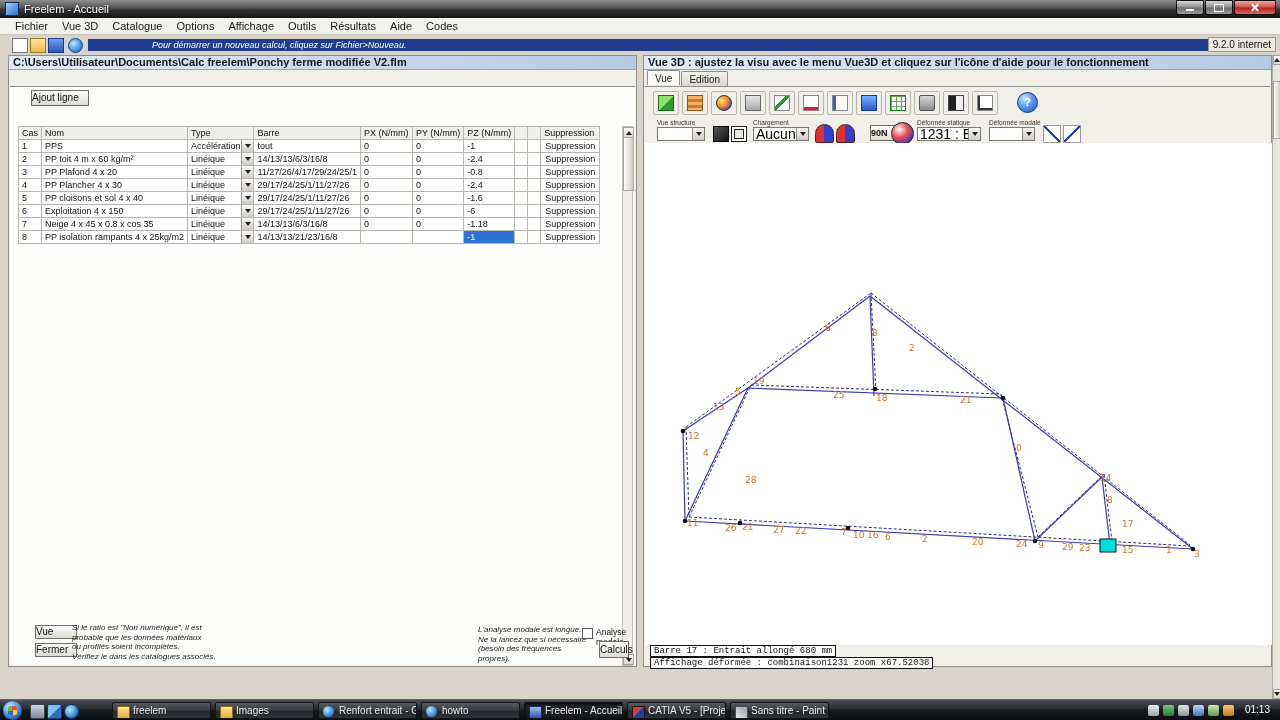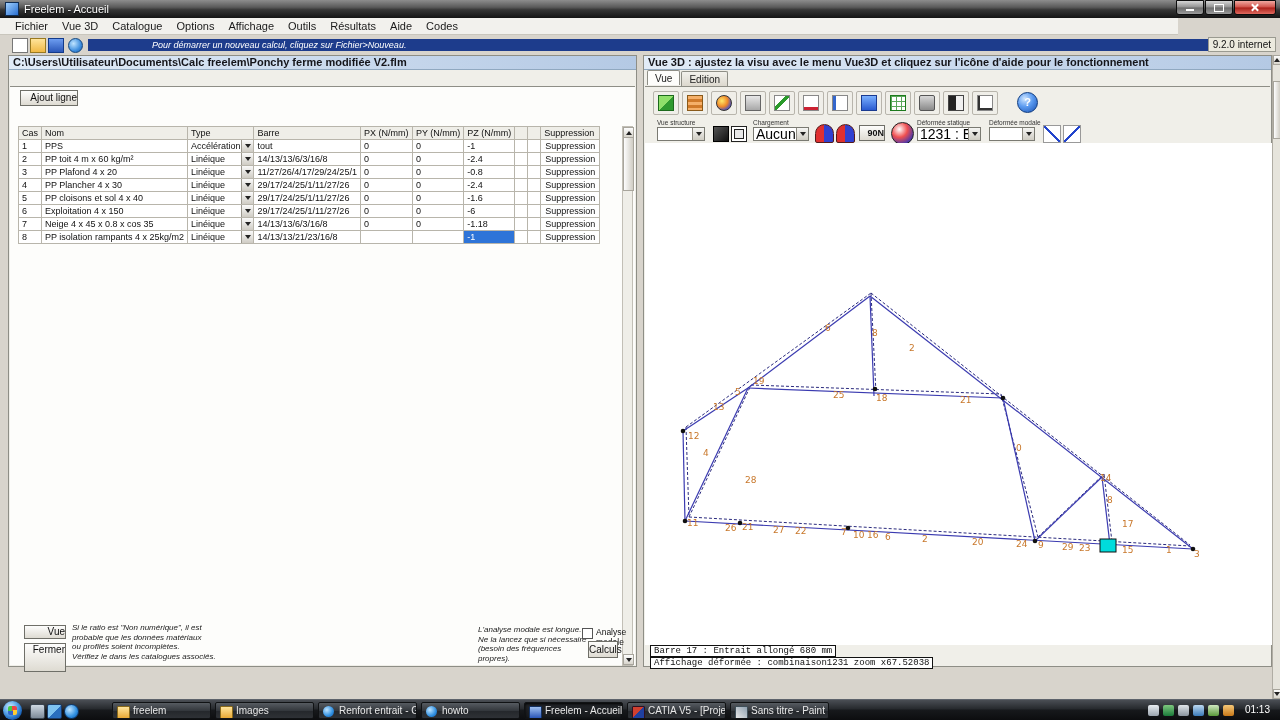--- a/index.html
+++ b/index.html
@@ -16,21 +16,21 @@
   .win-controls{position:absolute;right:4px;top:0;display:flex;gap:1px;}
   .win-btn{width:26px;height:13px;border:1px solid #0c0c0c;border-radius:0 0 3px 3px;position:relative;
     background:linear-gradient(#d6d6d6,#909090 48%,#6a6a6a 52%,#9d9d9d);}
   .win-btn.close{width:40px;background:linear-gradient(#f0a8a0,#d05048 48%,#aa1f18 52%,#e06a60);}
   .glyph-min{position:absolute;left:9px;bottom:3px;width:8px;height:2px;background:#fff;}
   .glyph-max{position:absolute;left:8px;top:3px;width:8px;height:6px;border:1px solid #fff;}
   .x1,.x2{position:absolute;left:19px;top:2px;width:2px;height:9px;background:#fff;}
   .x1{transform:rotate(45deg);} .x2{transform:rotate(-45deg);}
 
   
-  .menubar{position:absolute;top:18px;left:0;width:1178px;height:17px;background:#f2f1ed;
+  .menubar{position:absolute;top:18px;left:0;width:1280px;height:17px;background:#f2f1ed;
     border-bottom:1px solid #c9c6bd;display:flex;align-items:center;padding-left:8px;box-sizing:border-box;}
   .menu-item{font-size:11px;color:#1a1a1a;padding:1px 7px;}
   .toolbar{position:absolute;top:36px;left:0;width:1280px;height:18px;background:#d8d4cc;}
   .tb-icon{position:absolute;top:2px;width:14px;height:13px;display:block;}
   #ic-new{left:12px;background:#fff;border:1px solid #777;}
   #ic-open{left:30px;background:linear-gradient(#ffe49a,#f0b945);border:1px solid #9a7a20;}
   #ic-save{left:48px;background:linear-gradient(#6d9df0,#2a56b8);border:1px solid #123a8a;}
   #ic-globe{left:68px;width:13px;height:13px;border-radius:50%;
     background:radial-gradient(circle at 35% 35%,#bfe4ff,#3f8fdf 60%,#1a5aa8);border:1px solid #14477f;}
   .hint-strip{position:absolute;left:88px;top:3px;width:1128px;height:12px;background:#1d3c8c;color:#fff;
@@ -46,21 +46,21 @@
     font-size:11px;font-weight:bold;color:#15151a;line-height:13px;padding-left:4px;white-space:nowrap;overflow:hidden;}
   .tabs-row{position:absolute;left:3px;top:15px;height:15px;display:flex;gap:1px;}
   .tab{font-size:10px;padding:1px 7px 0 7px;background:linear-gradient(#f2f1ec,#dcd8ce);
     border:1px solid #8e8e86;border-bottom:none;border-radius:2px 2px 0 0;color:#222;line-height:13px;}
   .tab.active{background:#fdfdfb;position:relative;top:-1px;padding-bottom:2px;}
   .tabpage{position:absolute;left:1px;right:1px;top:30px;bottom:1px;background:#fdfdfb;border-top:1px solid #8e8e86;}
   .right-panel .tabpage{background:#f0efe9;}
 
   
   .btn{background:linear-gradient(#fdfdfc,#dedbd2);border:1px solid #6f6f68;border-radius:0;
-    font-size:10px;color:#111;text-align:right;box-sizing:border-box;}
+    font-size:10px;color:#111;text-align:left;box-sizing:border-box;margin-left:11px;}
   #ajout-btn{position:absolute;left:10px;top:3px;width:58px;height:16px;line-height:14px;}
   .small-hint{position:absolute;font-size:8px;font-style:italic;color:#222;line-height:9.5px;white-space:pre-line;}
   #hint-top{left:76px;top:4px;}
   #load-table{position:absolute;left:8px;top:39px;border-collapse:collapse;table-layout:fixed;background:#fff;
     font-size:9px;color:#111;}
   #load-table th,#load-table td{border:1px solid #b8b5ab;padding:0 3px;height:13px;white-space:nowrap;overflow:hidden;
     text-align:left;font-weight:normal;box-sizing:border-box;}
   #load-table th{background:#efeee8;}
   .c-type{position:relative;padding-right:13px !important;}
   .dd-btn{position:absolute;right:0;top:0;bottom:0;width:11px;background:linear-gradient(#fafafa,#cfccc4);
@@ -69,21 +69,21 @@
   .tri-up{width:0;height:0;border-left:3px solid transparent;border-right:3px solid transparent;border-bottom:4px solid #222;display:block;}
   .pz-sel{background:#2e74d8;color:#fff;}
   .suppr-cell{text-align:center !important;font-size:9px;}
   .vscroll{position:absolute;width:11px;background:#efeee8;border:1px solid #c2bfb6;box-sizing:border-box;}
   #left-scroll{right:2px;top:39px;height:540px;}
   .scroll-arrow{position:absolute;left:0;width:9px;height:9px;background:linear-gradient(#fdfdfd,#d8d5cc);
     border:1px solid #a8a59c;display:flex;align-items:center;justify-content:center;}
   .scroll-arrow.up{top:0;} .scroll-arrow.down{bottom:0;}
   .thumb{position:absolute;left:0;top:10px;width:9px;height:52px;background:linear-gradient(90deg,#fdfdfd,#d0cdc4);border:1px solid #a8a59c;}
   #vue-btn{position:absolute;left:14px;top:538px;width:42px;height:14px;line-height:12px;}
-  #fermer-btn{position:absolute;left:14px;top:556px;width:42px;height:29px;line-height:12px;}
+  #fermer-btn{position:absolute;left:14px;top:556px;width:42px;height:14px;line-height:12px;}
   #ratio-hint{left:62px;top:536px;width:220px;}
   #modal-hint{left:468px;top:538px;width:110px;}
   #analyse-check{position:absolute;left:572px;top:541px;width:9px;height:9px;background:#fff;border:1px solid #555;}
   #analyse-label{position:absolute;left:586px;top:540px;font-size:8.5px;color:#111;}
   #calculs-btn{position:absolute;left:578px;top:554px;width:30px;height:17px;line-height:15px;}
 
   
   .tools-row1{position:absolute;left:8px;top:4px;display:flex;gap:3px;}
   .tool-btn{width:24px;height:22px;background:#f0efe9;border:1px solid #b8b5ac;border-radius:2px;
     display:flex;align-items:center;justify-content:center;}

